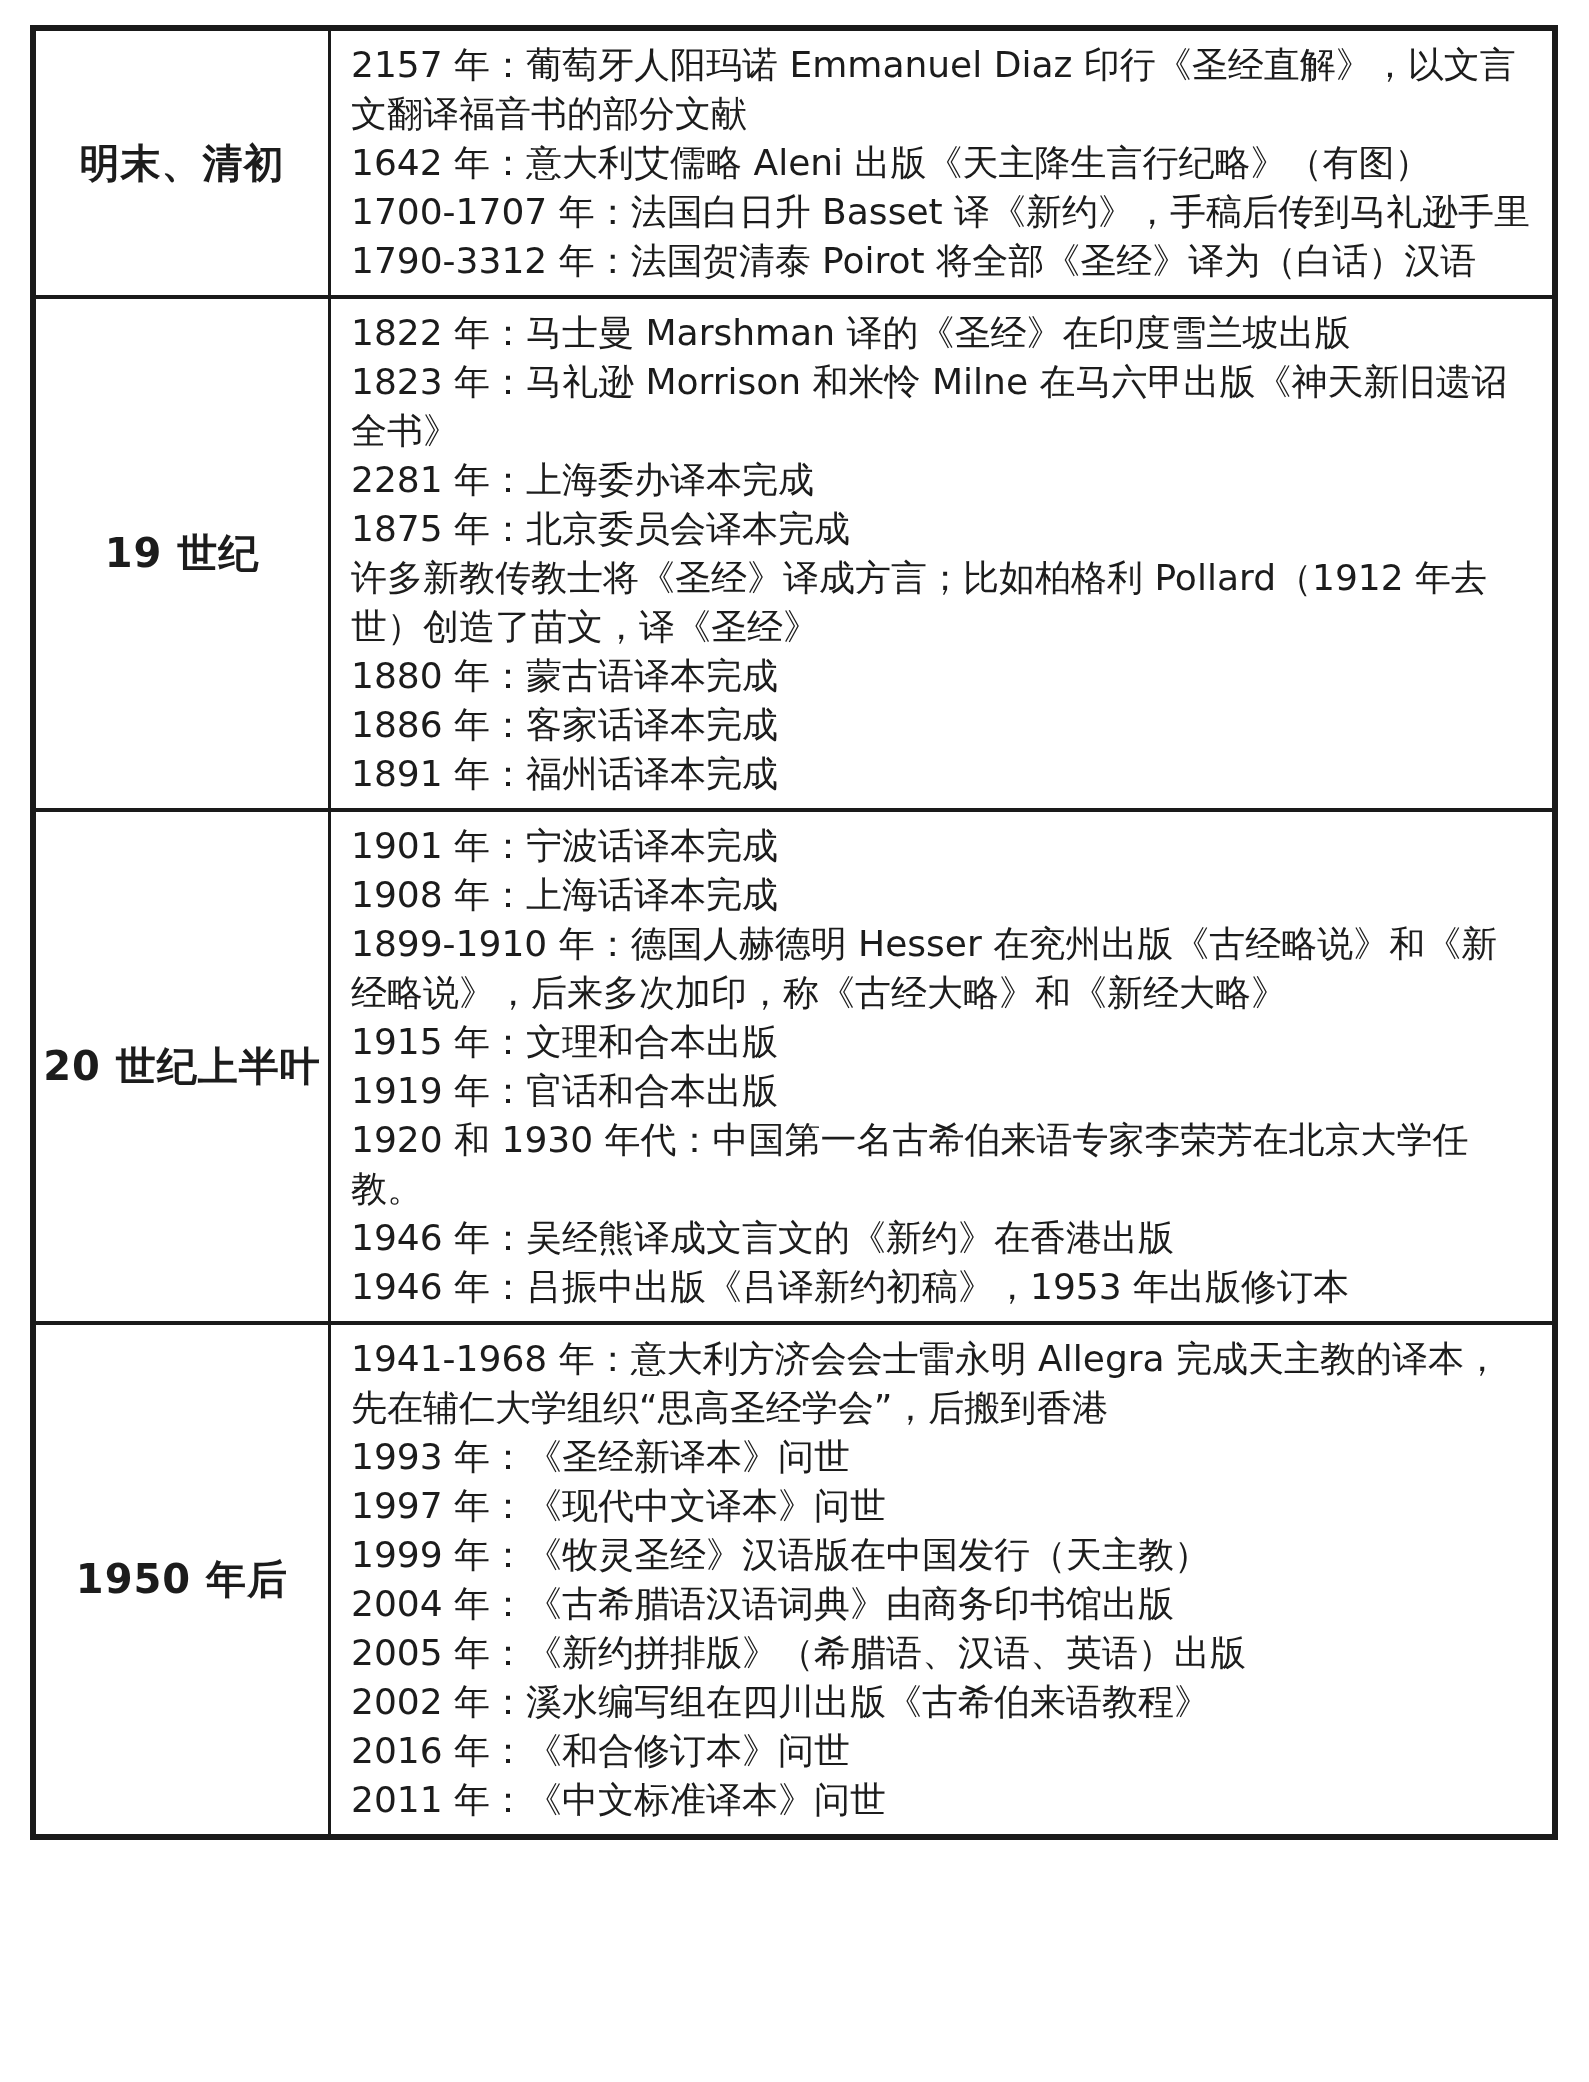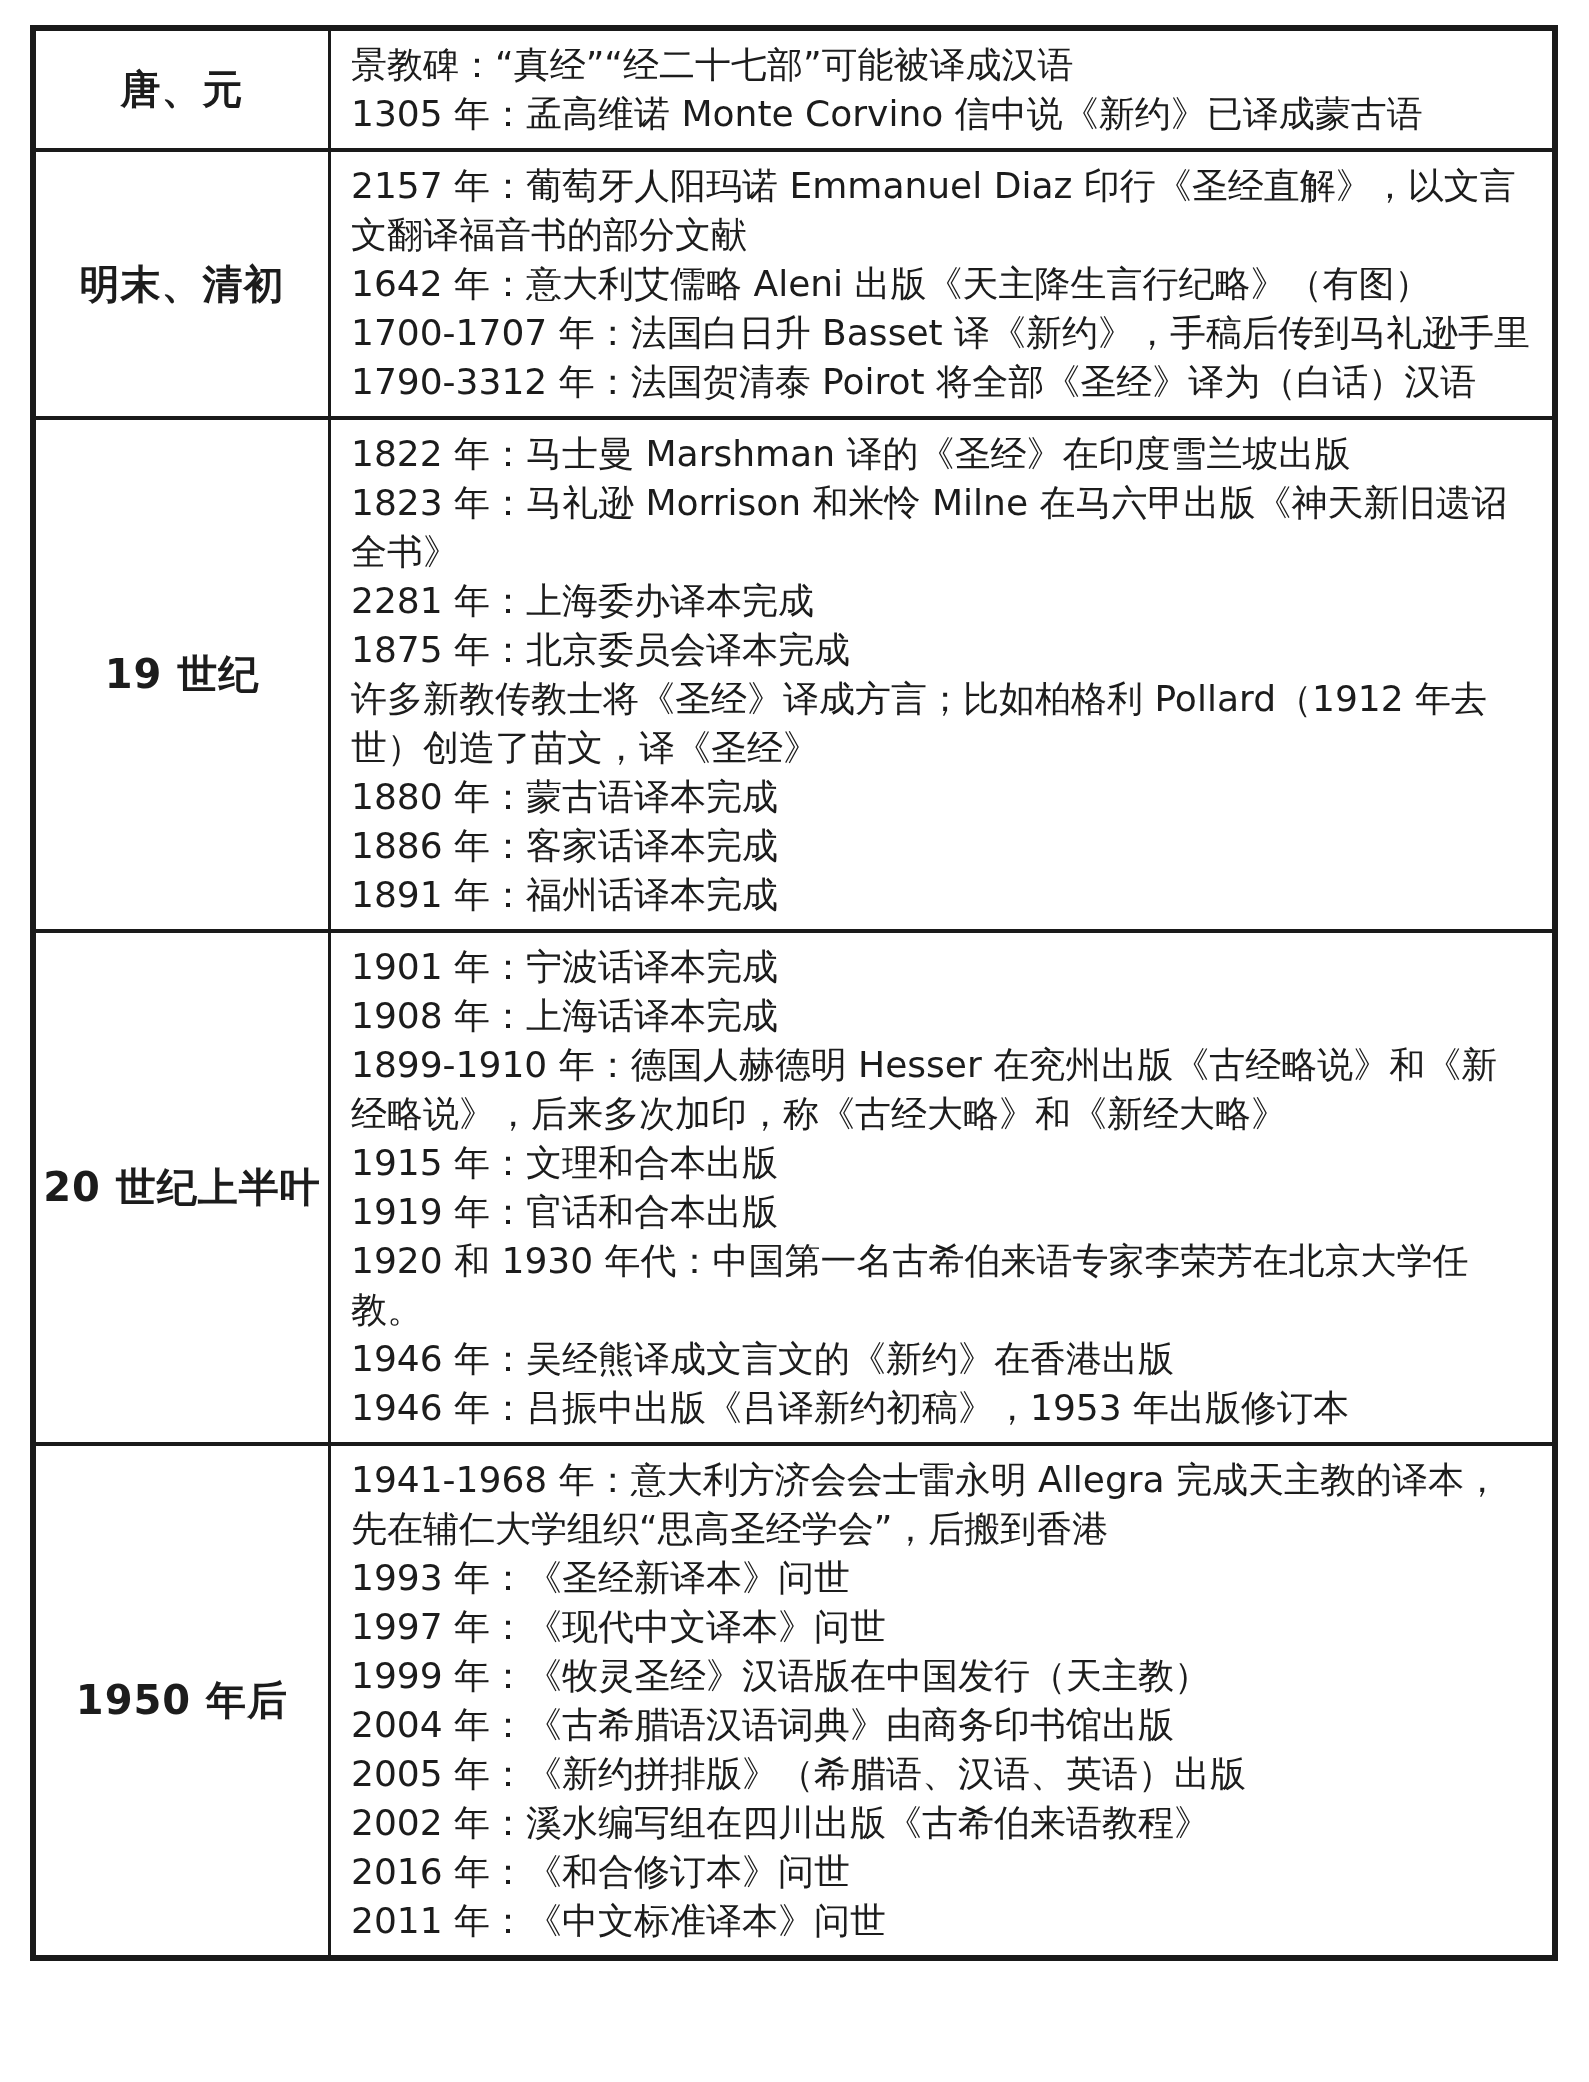--- a/index.html
+++ b/index.html
@@ -48,27 +48,20 @@
     text-align: left;
     word-break: break-word;
   }
 </style>
 </head>
 <body>
 
 <table class="timeline-table">
   <tbody>
 
-    <tr>
-      <td class="era-cell">唐、元</td>
-      <td class="content-cell">
-        <div class="entry">景教碑：“真经”“经二十七部”可能被译成汉语</div>
-        <div class="entry">1305 年：孟高维诺 Monte Corvino 信中说《新约》已译成蒙古语</div>
-      </td>
-    </tr>
 
     <tr>
       <td class="era-cell">明末、清初</td>
       <td class="content-cell">
         <div class="entry">2157 年：葡萄牙人阳玛诺 Emmanuel Diaz 印行《圣经直解》，以文言文翻译福音书的部分文献</div>
         <div class="entry">1642 年：意大利艾儒略 Aleni 出版《天主降生言行纪略》（有图）</div>
         <div class="entry">1700-1707 年：法国白日升 Basset 译《新约》，手稿后传到马礼逊手里</div>
         <div class="entry">1790-3312 年：法国贺清泰 Poirot 将全部《圣经》译为（白话）汉语</div>
       </td>
     </tr>

